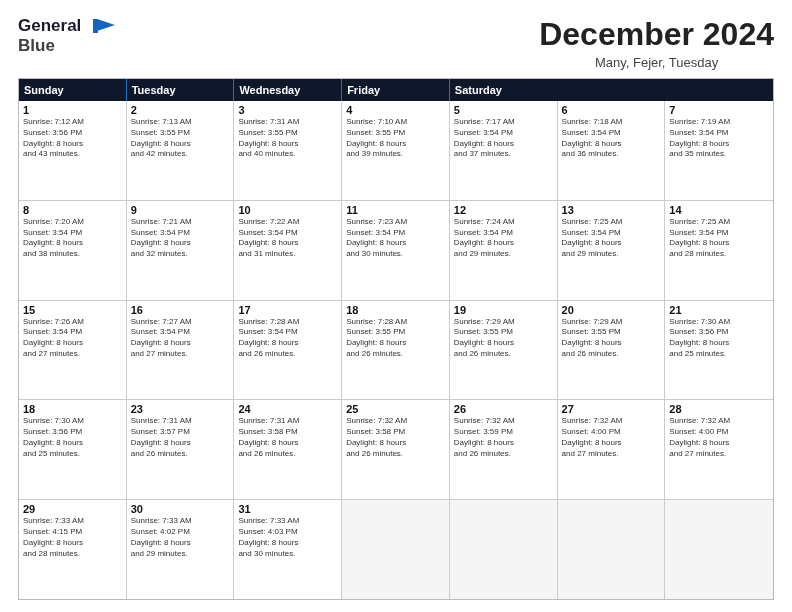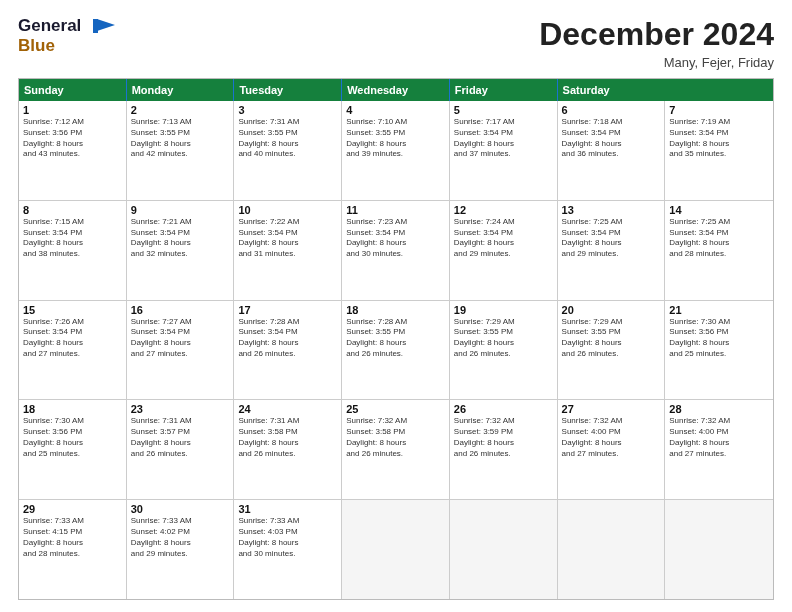--- a/index.html
+++ b/index.html
@@ -27,36 +27,36 @@
       display: flex;
       flex-direction: column;
       align-items: flex-start;
     }
     .logo-row {
       display: flex;
       align-items: center;
       gap: 10px;
     }
     .title-area {
-      text-align: right;
+      text-align: center;
     }
     .month-title {
       font-size: 32px;
       font-weight: bold;
       color: #222;
     }
     .location {
       font-size: 13px;
       color: #444;
       margin-top: 2px;
     }
     .cal-header {
       display: grid;
       grid-template-columns: repeat(7, 1fr);
-      background: #15803d;
+      background: #0f172a;
       color: #fff;
       font-size: 11px;
       font-weight: bold;
     }
     .cal-header-cell {
       padding: 5px 5px;
       text-align: left;
       border-right: 1px solid #1a72d0;
     }
     .cal-header-cell:last-child { border-right: none; }
@@ -110,33 +110,32 @@
   <div class="header">
     <div class="logo">
       <div class="logo-row">
         <span style="font-size:17px;font-weight:bold;color:#1a1a2e;">General</span>
         <svg width="22" height="16" viewBox="0 0 22 16" style="margin-left:2px;margin-top:1px;">
           <polygon points="4,0 22,6 4,12" fill="#1565c0"></polygon>
           <rect x="0" y="0" width="5" height="14" fill="#1565c0"></rect>
         </svg>
       </div>
       <div>
-        <span style="font-size:17px;font-weight:bold;color:#a16207;">Blue</span>
+        <span style="font-size:17px;font-weight:bold;color:#404040;">Blue</span>
       </div>
     </div>
     <div class="title-area">
       <div class="month-title">December 2024</div>
-      <div class="location">Many, Fejer, Friday</div>
+      <div class="location">Many, Fejer, Tuesday</div>
     </div>
   </div>
 
   <div class="outer-border">
     <div class="cal-header">
     <div class="cal-header-cell">Sunday</div>
-        <div class="cal-header-cell">Monday</div>
         <div class="cal-header-cell">Tuesday</div>
         <div class="cal-header-cell">Wednesday</div>
         <div class="cal-header-cell">Friday</div>
         <div class="cal-header-cell">Saturday</div>
       </div>
     <div class="cal-body">
     <div class="cal-row">
           <div class="cal-cell">
             <span class="day-num">1</span>
             <span class="cell-line">Sunrise: 7:12 AM</span>
@@ -183,21 +182,21 @@
             <span class="day-num">7</span>
             <span class="cell-line">Sunrise: 7:19 AM</span>
             <span class="cell-line">Sunset: 3:54 PM</span>
             <span class="cell-line">Daylight: 8 hours</span>
             <span class="cell-line">and 35 minutes.</span>
           </div>
         </div>
         <div class="cal-row">
           <div class="cal-cell">
             <span class="day-num">8</span>
-            <span class="cell-line">Sunrise: 7:15 AM</span>
+            <span class="cell-line">Sunrise: 7:20 AM</span>
             <span class="cell-line">Sunset: 3:54 PM</span>
             <span class="cell-line">Daylight: 8 hours</span>
             <span class="cell-line">and 38 minutes.</span>
           </div>
           <div class="cal-cell">
             <span class="day-num">9</span>
             <span class="cell-line">Sunrise: 7:21 AM</span>
             <span class="cell-line">Sunset: 3:54 PM</span>
             <span class="cell-line">Daylight: 8 hours</span>
             <span class="cell-line">and 32 minutes.</span>

